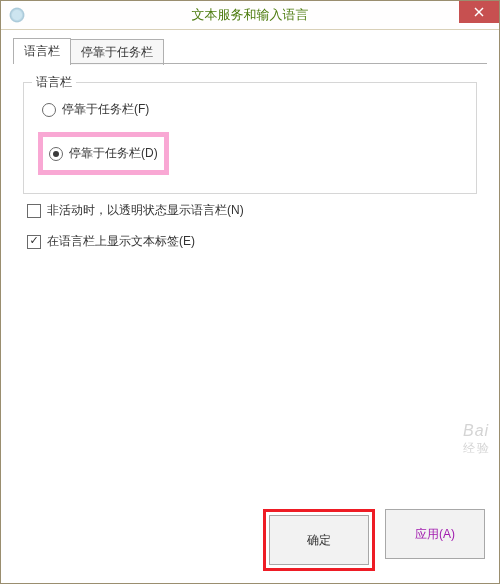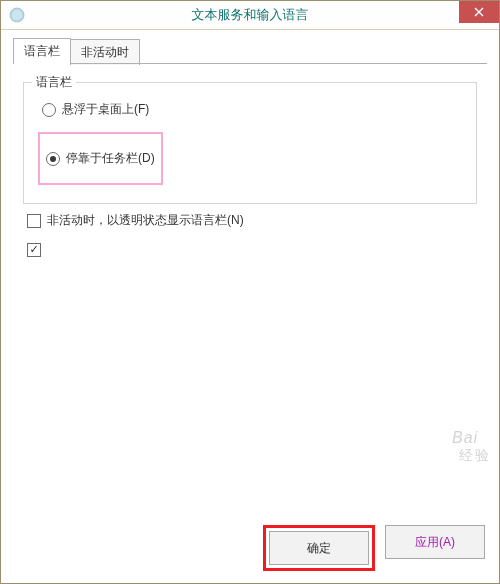--- a/index.html
+++ b/index.html
@@ -35,21 +35,21 @@
     display: inline-block;
     background: radial-gradient(circle at 50% 50%, #cde5f0 40%, #a8c8d8 60%, transparent 70%);
     border-radius: 3px;
   }
   .title-text {
     position: absolute;
     left: 0;
     right: 0;
     text-align: center;
     font-size: 13px;
-    color: #0f766e;
+    color: #4d7c0f;
   }
   .close-btn {
     position: absolute;
     right: 0;
     top: 0;
     width: 40px;
     height: 22px;
     background: #c75050;
     color: #fff;
     display: flex;
@@ -155,22 +155,22 @@
   }
   .checkbox.checked::after {
     content: "✓";
     font-size: 11px;
     color: #2a2a2a;
     line-height: 1;
     position: relative;
     top: -1px;
   }
   .highlight-red {
-    border: 2px solid #f9a8d4;
-    padding: 16px 6px;
+    border: 5px solid #f9a8d4;
+    padding: 8px 6px;
     margin: 6px 0;
     display: inline-flex;
     align-items: center;
   }
   .below-group {
     margin-top: 5px;
   }
   .button-row {
     display: flex;
     justify-content: flex-end;
@@ -181,46 +181,45 @@
   .btn {
     min-width: 78px;
     height: 24px;
     border: 1px solid #a8a8a8;
     background: #f2f2f2;
     font-size: 12px;
     color: #333;
     display: inline-flex;
     align-items: center;
     justify-content: center;
-    padding: 4px 10px;
+    padding: 12px 10px;
   }
   .btn.disabled {
     color: #a21caf;
   }
   .ok-wrap {
     border: 3px solid #ee1c25;
     padding: 3px;
   }
   .watermark {
     position: absolute;
     right: 8px;
-    bottom: 52px;
+    bottom: 44px;
     color: rgba(160,160,160,0.45);
     font-size: 16px;
     font-style: italic;
     letter-spacing: 1px;
     pointer-events: none;
   }
   .watermark small {
-    font-size: 14px;
+    font-size: 12px;
     font-style: normal;
     letter-spacing: 2px;
     display: block;
     text-align: right;
-    margin-left: 7px;
   }
 </style>
 </head>
 <body>
 
 <div class="window">
 
   <div class="titlebar">
     <span class="title-icon"></span>
     <span class="title-text">文本服务和输入语言</span>
@@ -230,33 +229,33 @@
         <line x1="9" y1="1" x2="1" y2="9" stroke="#fff" stroke-width="1.4"></line>
       </svg>
     </div>
   </div>
 
   <div class="tabs-row">
     <div class="tab active">
       <span>语言栏</span>
     </div>
     <div class="tab inactive">
-      <span>非活动时</span>
+      <span>停靠于任务栏</span>
     </div>
     <div class="tab-underline"></div>
   </div>
 
   <div class="content">
 
     <div class="fieldset">
       <span class="fieldset-legend">语言栏</span>
 
       <div class="radio-row">
         <span class="radio"></span>
-        <span>悬浮于桌面上(F)</span>
+        <span>停靠于任务栏(F)</span>
       </div>
 
       <div class="highlight-red">
         <div class="radio-row" style="margin:0">
           <span class="radio checked"></span>
           <span>停靠于任务栏(D)</span>
         </div>
       </div>
 
     </div>
@@ -264,20 +263,21 @@
     <div class="below-group">
 
       <div class="check-row">
         <span class="checkbox"></span>
         <span>非活动时，以透明状态显示语言栏(N)</span>
       </div>
 
 
       <div class="check-row" style="margin-top:14px">
         <span class="checkbox checked"></span>
+        <span>在语言栏上显示文本标签(E)</span>
       </div>
 
     </div>
 
     <div class="watermark">
       <span>Bai</span>
       <small>经验</small>
     </div>
   </div>
 

